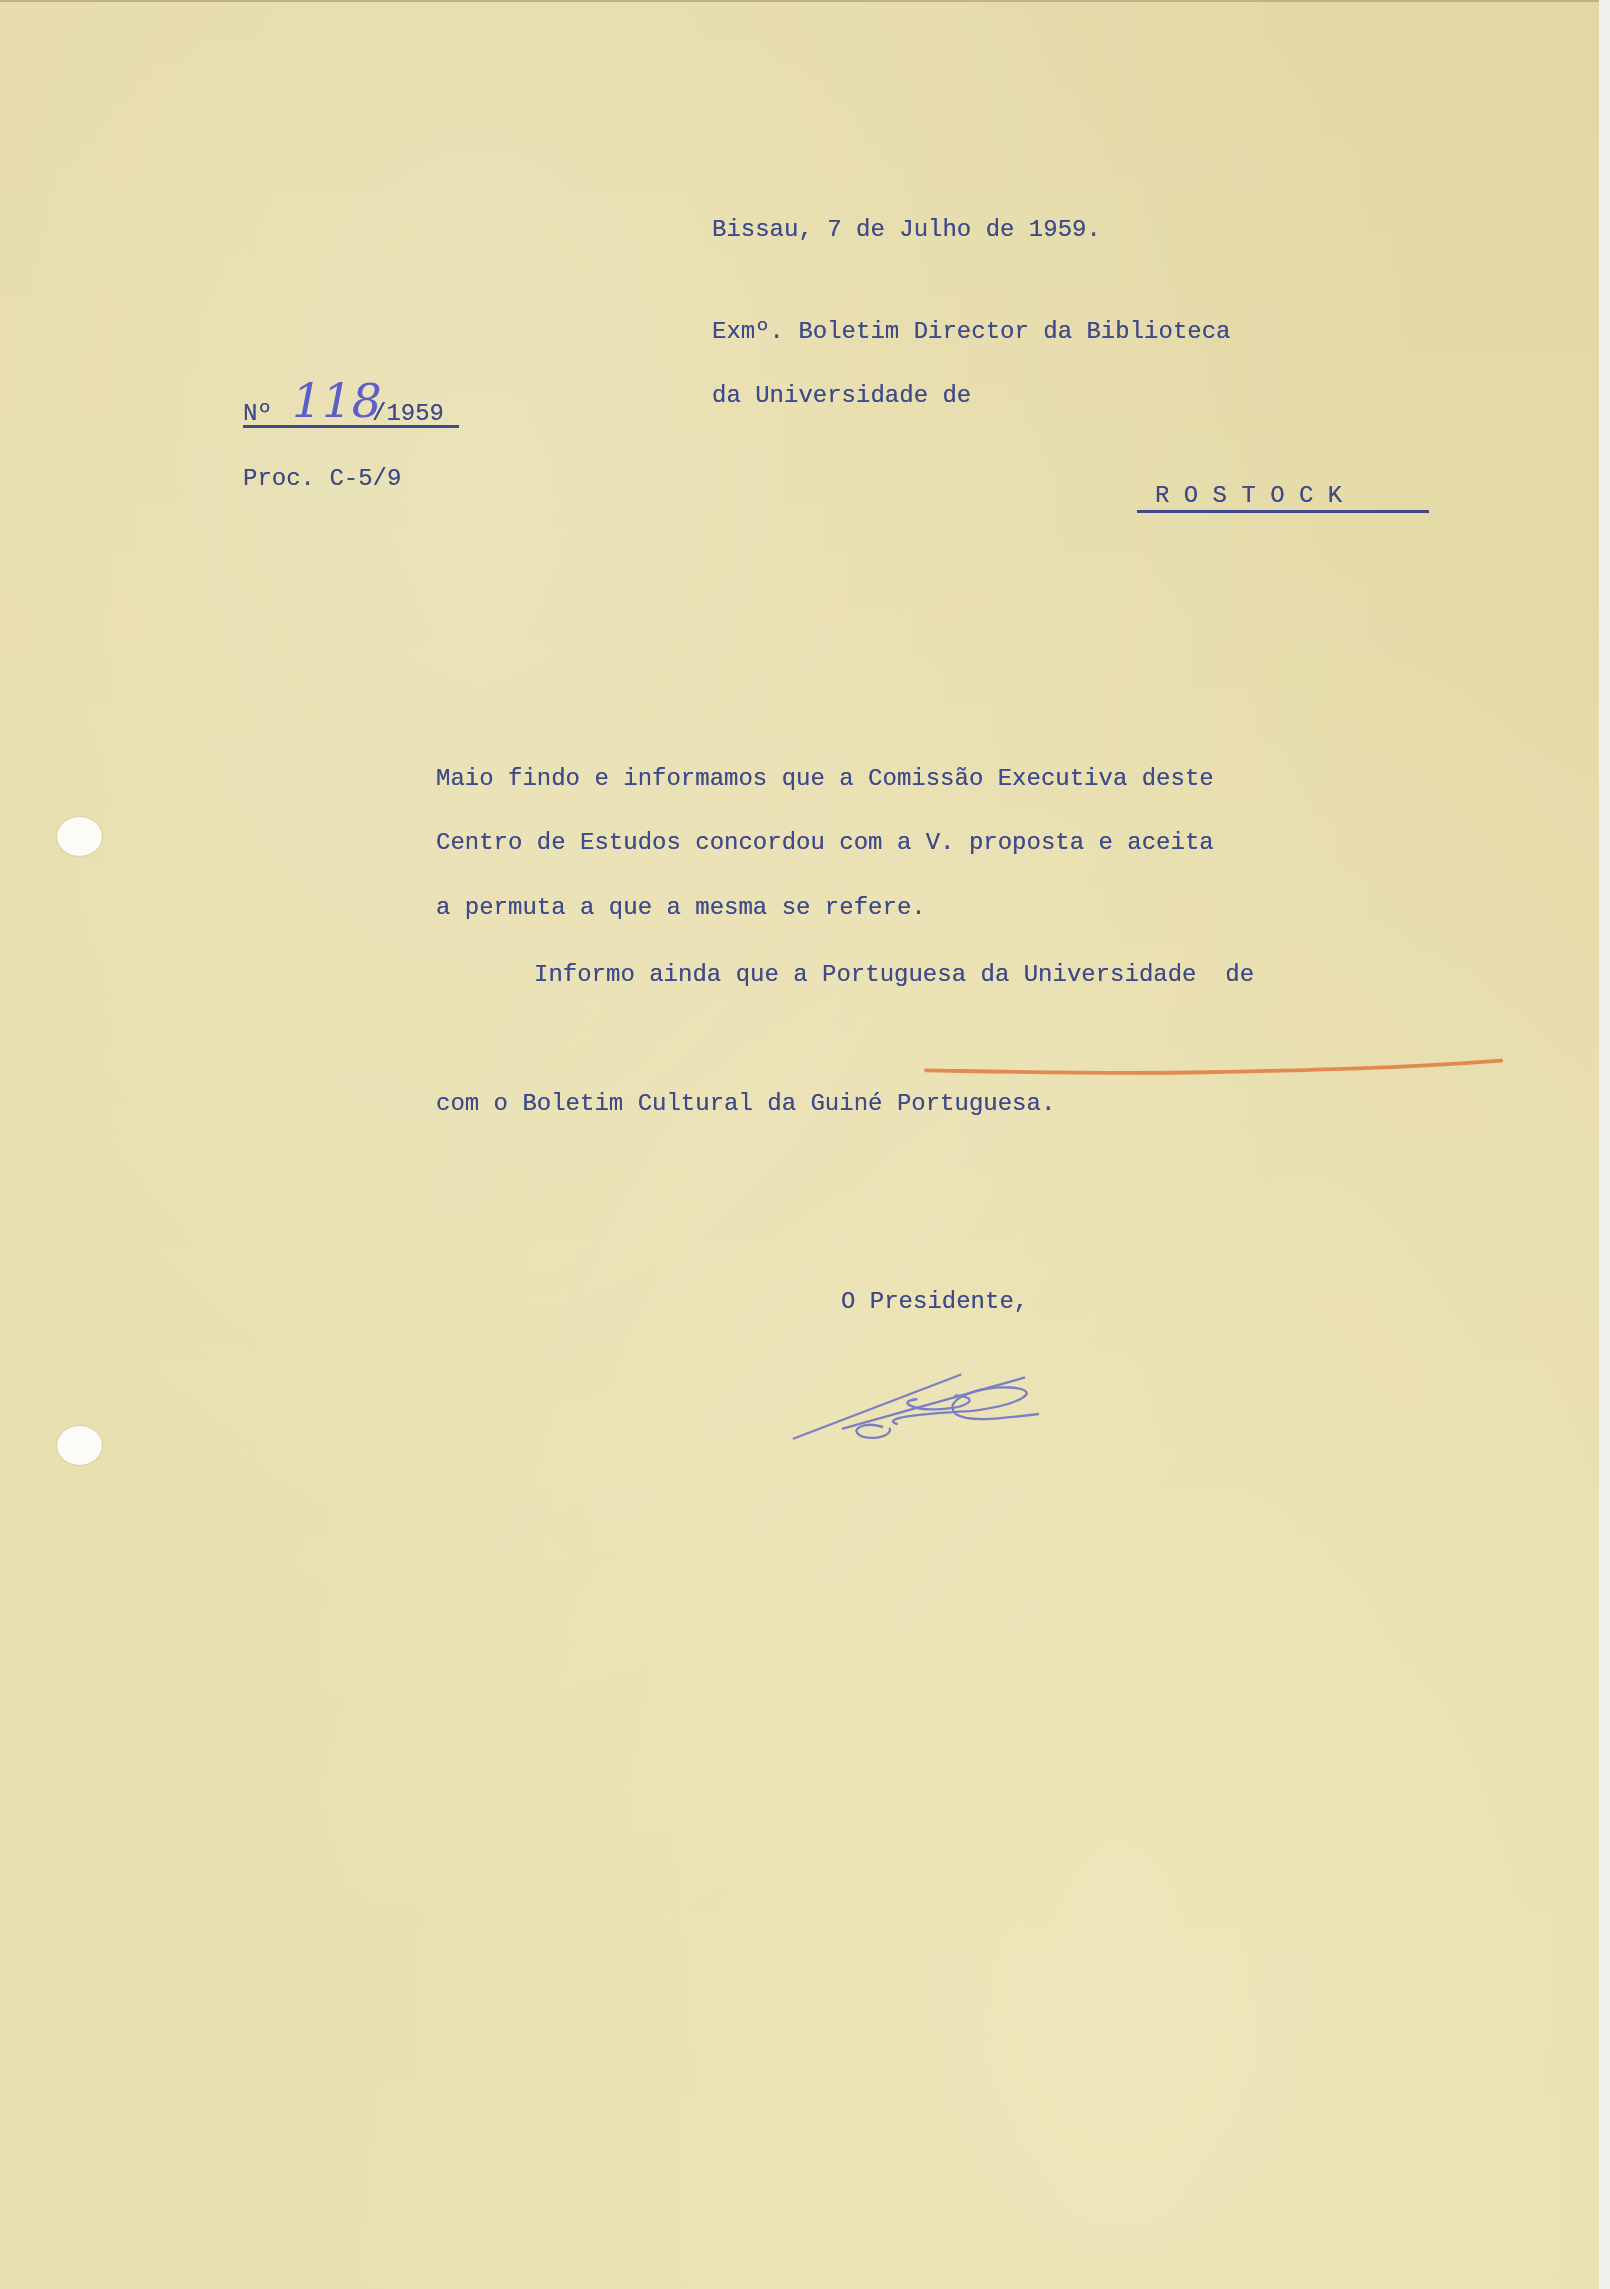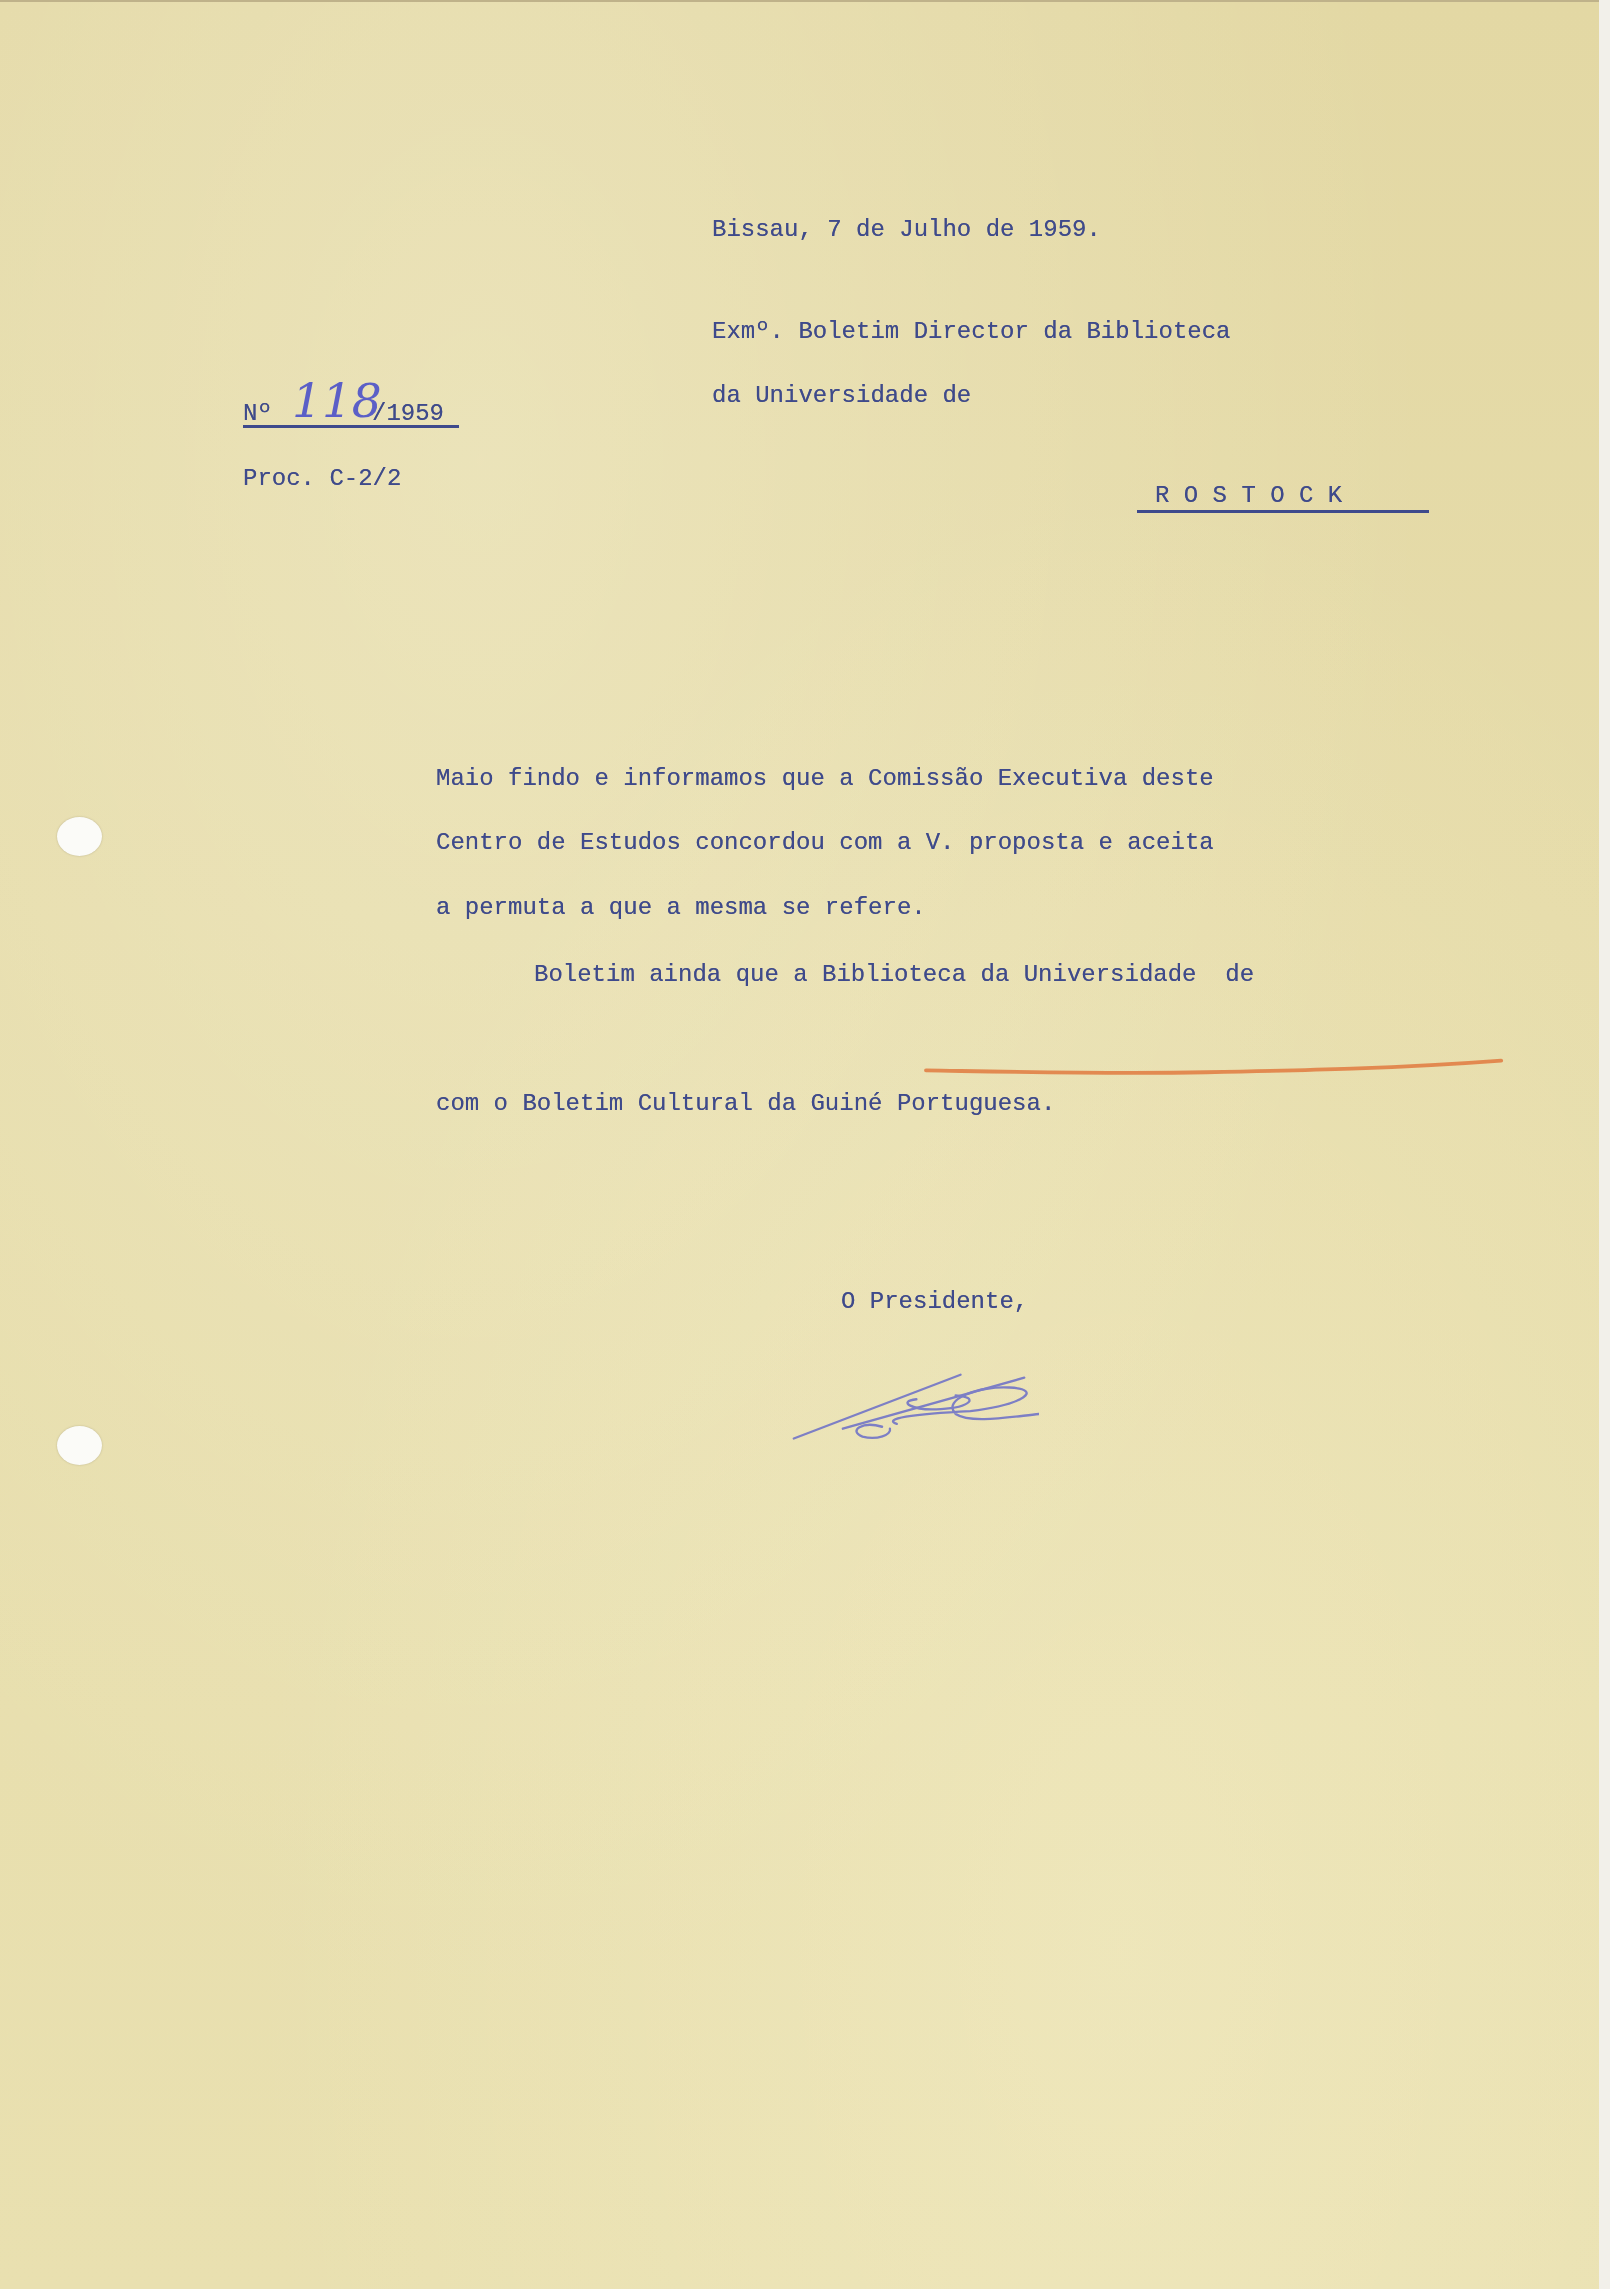--- a/index.html
+++ b/index.html
@@ -83,26 +83,26 @@
 
   <div class="type" style="left:712px; top:310px;">Exmº. Boletim Director da Biblioteca</div>
   <div class="type" style="left:712px; top:374px;">da Universidade de</div>
   <div class="type" style="left:1155px; top:474px;">R O S T O C K</div>
   <div class="rule" style="left:1137px; top:508px; width:292px;"></div>
 
   <div class="type" style="left:243px; top:392px;">Nº</div>
   <div class="hand-num" style="left:292px; top:374px;">118</div>
   <div class="type" style="left:372px; top:392px;">/1959</div>
   <div class="rule" style="left:243px; top:423px; width:216px; height:2.9px;"></div>
-  <div class="type" style="left:243px; top:457px;">Proc. C-2/2</div>
+  <div class="type" style="left:243px; top:457px;">Proc. C-5/9</div>
 
   <div class="type" style="left:436px; top:757px;">Maio findo e informamos que a Comissão Executiva deste</div>
   <div class="type" style="left:436px; top:821px;">Centro de Estudos concordou com a V. proposta e aceita</div>
   <div class="type" style="left:436px; top:886px;">a permuta a que a mesma se refere.</div>
-  <div class="type" style="left:534px; top:953px;">Boletim ainda que a Biblioteca da Universidade  de</div>
+  <div class="type" style="left:534px; top:953px;">Informo ainda que a Portuguesa da Universidade  de</div>
   <div class="type" style="left:436px; top:1082px;">com o Boletim Cultural da Guiné Portuguesa.</div>
 
   <svg class="orange-line" style="left:912px; top:1049px;" width="608" height="29" viewBox="0 0 620 30">
     <path d="M10 20 C 120 22, 200 24, 300 22 C 400 20, 500 18, 605 10" stroke="#e07a40" stroke-width="4" fill="none" stroke-linecap="round" opacity="0.85"></path>
   </svg>
 
   <div class="type" style="left:841px; top:1280px;">O Presidente,</div>
 
   <svg class="sig" style="left:784px; top:1358px;" width="255" height="108" viewBox="0 0 260 110">
     <g fill="none" stroke="#6a6ec8" stroke-width="2.4" stroke-linecap="round" opacity="0.85">

